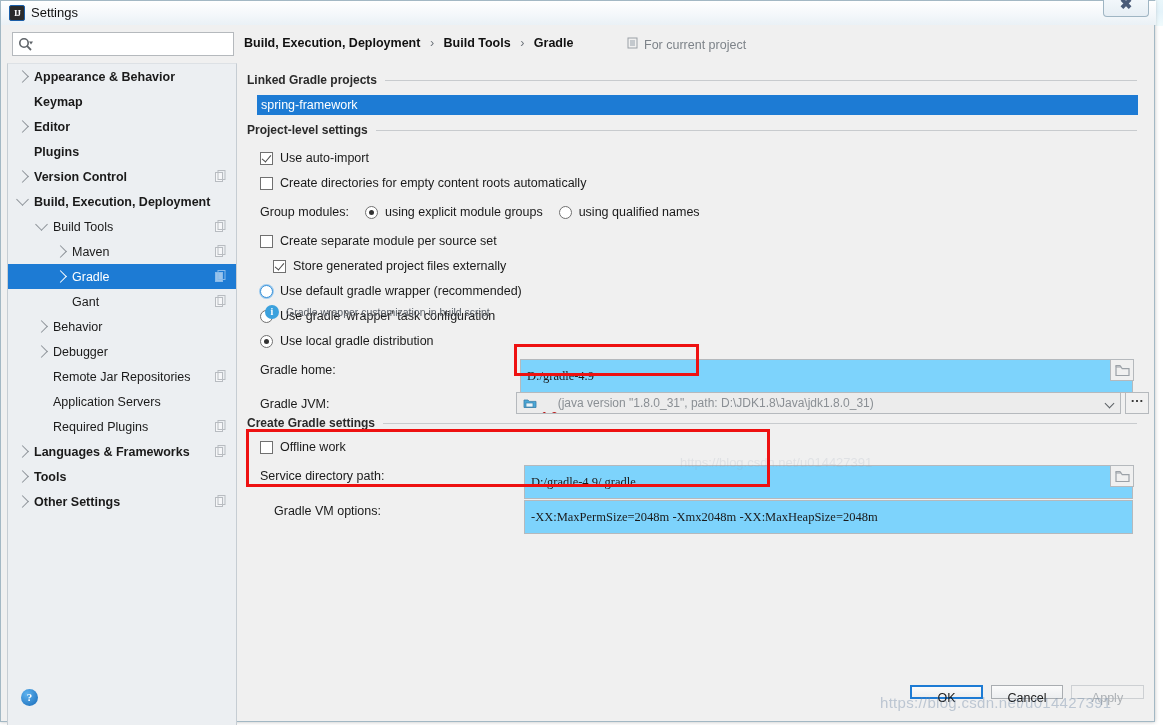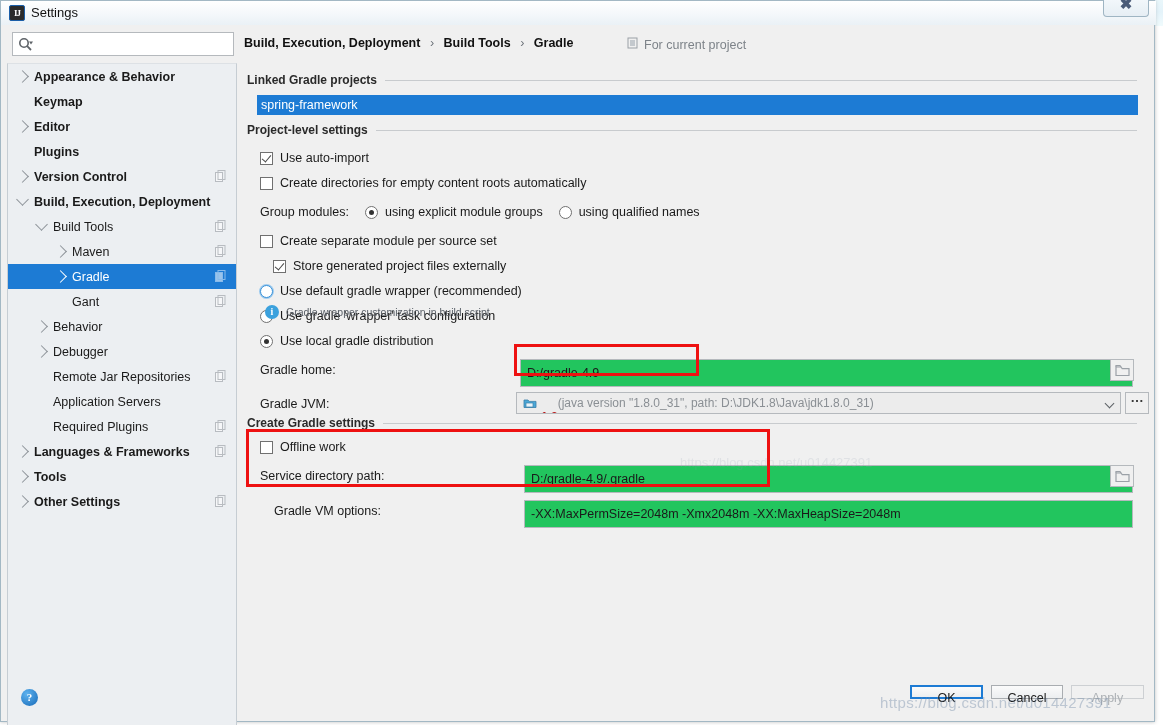--- a/index.html
+++ b/index.html
@@ -226,28 +226,29 @@
   }
 
   
   .field-label {
     position: absolute;
     font-size: 12.5px; color: #1a1a1a;
     white-space: nowrap;
   }
   .txt-field {
     position: absolute;
-    background: #22c55e;
+    background: #7dd3fc;
     border: 1px solid #b5b9bd;
-    height: 28px;
+    height: 34px;
     display: flex; align-items: center;
     padding-left: 6px;
     font-size: 12.5px;
     white-space: nowrap;
     overflow: hidden;
+    font-family: Liberation Serif, serif;
   }
   .browse-btn {
     position: absolute;
     width: 24px; height: 22px;
     background: #f0f0f0;
     border: 1px solid #b5b9bd;
     display: flex; align-items: center; justify-content: center;
     cursor: pointer;
   }
   .combo {

